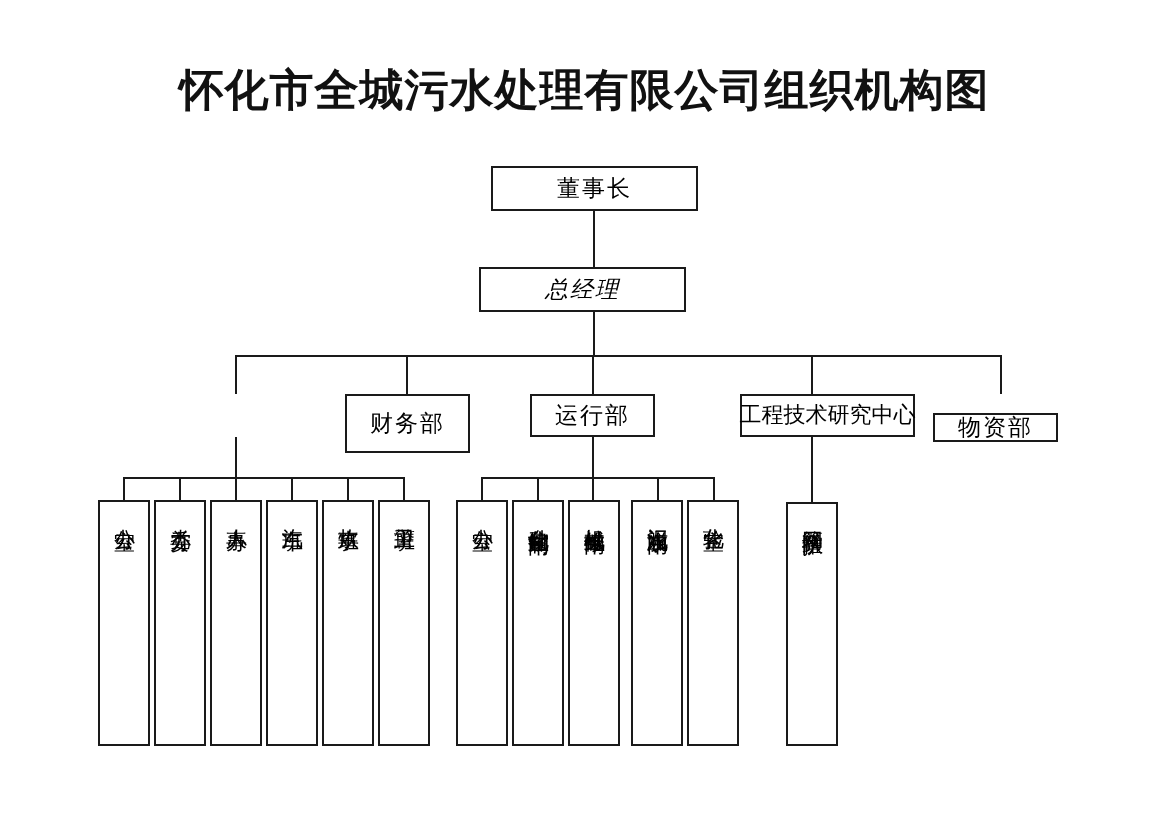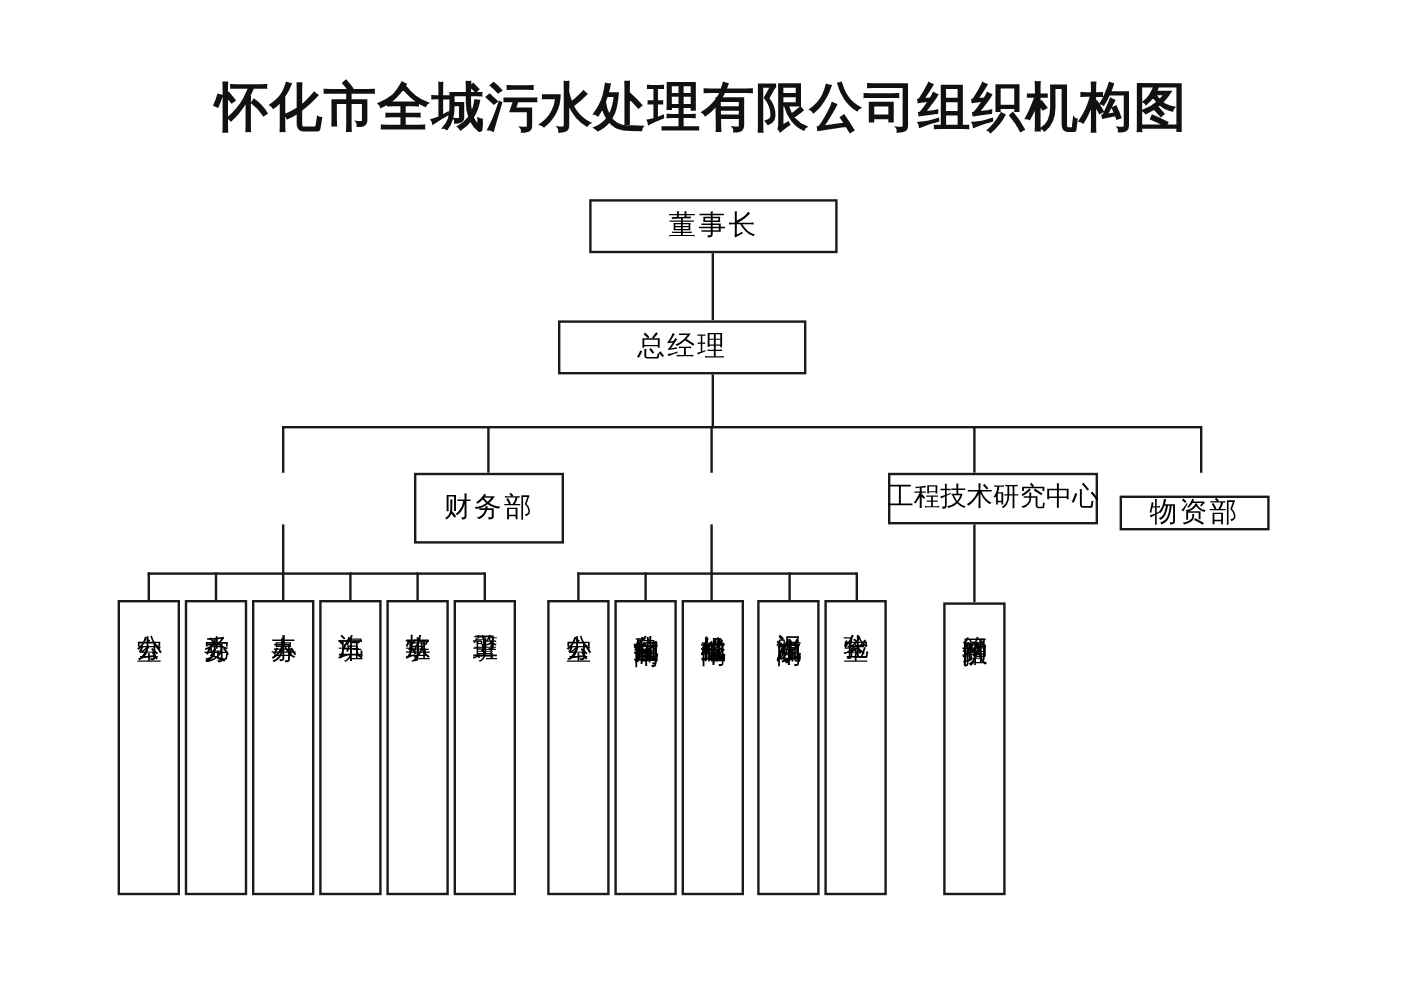--- a/index.html
+++ b/index.html
@@ -91,38 +91,41 @@
 <div id="chart-root">
 
   <div class="chart-title">怀化市全城污水处理有限公司组织机构图</div>
 
   <div class="node horiz" style="left:491px; top:166px; width:207px; height:45px;">
     <span>董事长</span>
   </div>
 
   <div class="vline" style="left:593px; top:211px; height:56px;"></div>
 
-  <div class="node horiz" style="left:465px; top:267px; width:207px; height:45px;">
+  <div class="node horiz" style="left:479px; top:267px; width:207px; height:45px;font-style:italic;">
     <span>总经理</span>
   </div>
 
   <div class="vline" style="left:593px; top:312px; height:44px;"></div>
   <div class="hline" style="left:235px; top:355px; width:766px;"></div>
 
   <div class="vline" style="left:235px; top:355px; height:39px;"></div>
   <div class="vline" style="left:406px; top:355px; height:39px;"></div>
   <div class="vline" style="left:592px; top:355px; height:39px;"></div>
   <div class="vline" style="left:811px; top:355px; height:39px;"></div>
   <div class="vline" style="left:1000px; top:355px; height:39px;"></div>
 
 
   <div class="node horiz" style="left:345px; top:394px; width:125px; height:59px;">
     <span>财务部</span>
   </div>
 
+  <div class="node horiz" style="left:530px; top:394px; width:125px; height:43px;">
+    <span>运行部</span>
+  </div>
 
   <div class="node horiz tight" style="left:725px; top:394px; width:175px; height:43px;">
     <span>工程技术研究中心</span>
   </div>
 
   <div class="node horiz" style="left:933px; top:394px; width:125px; height:29px;margin-top:19px;">
     <span>物资部</span>
   </div>
 
   <div class="vline" style="left:235px; top:437px; height:41px;"></div>

